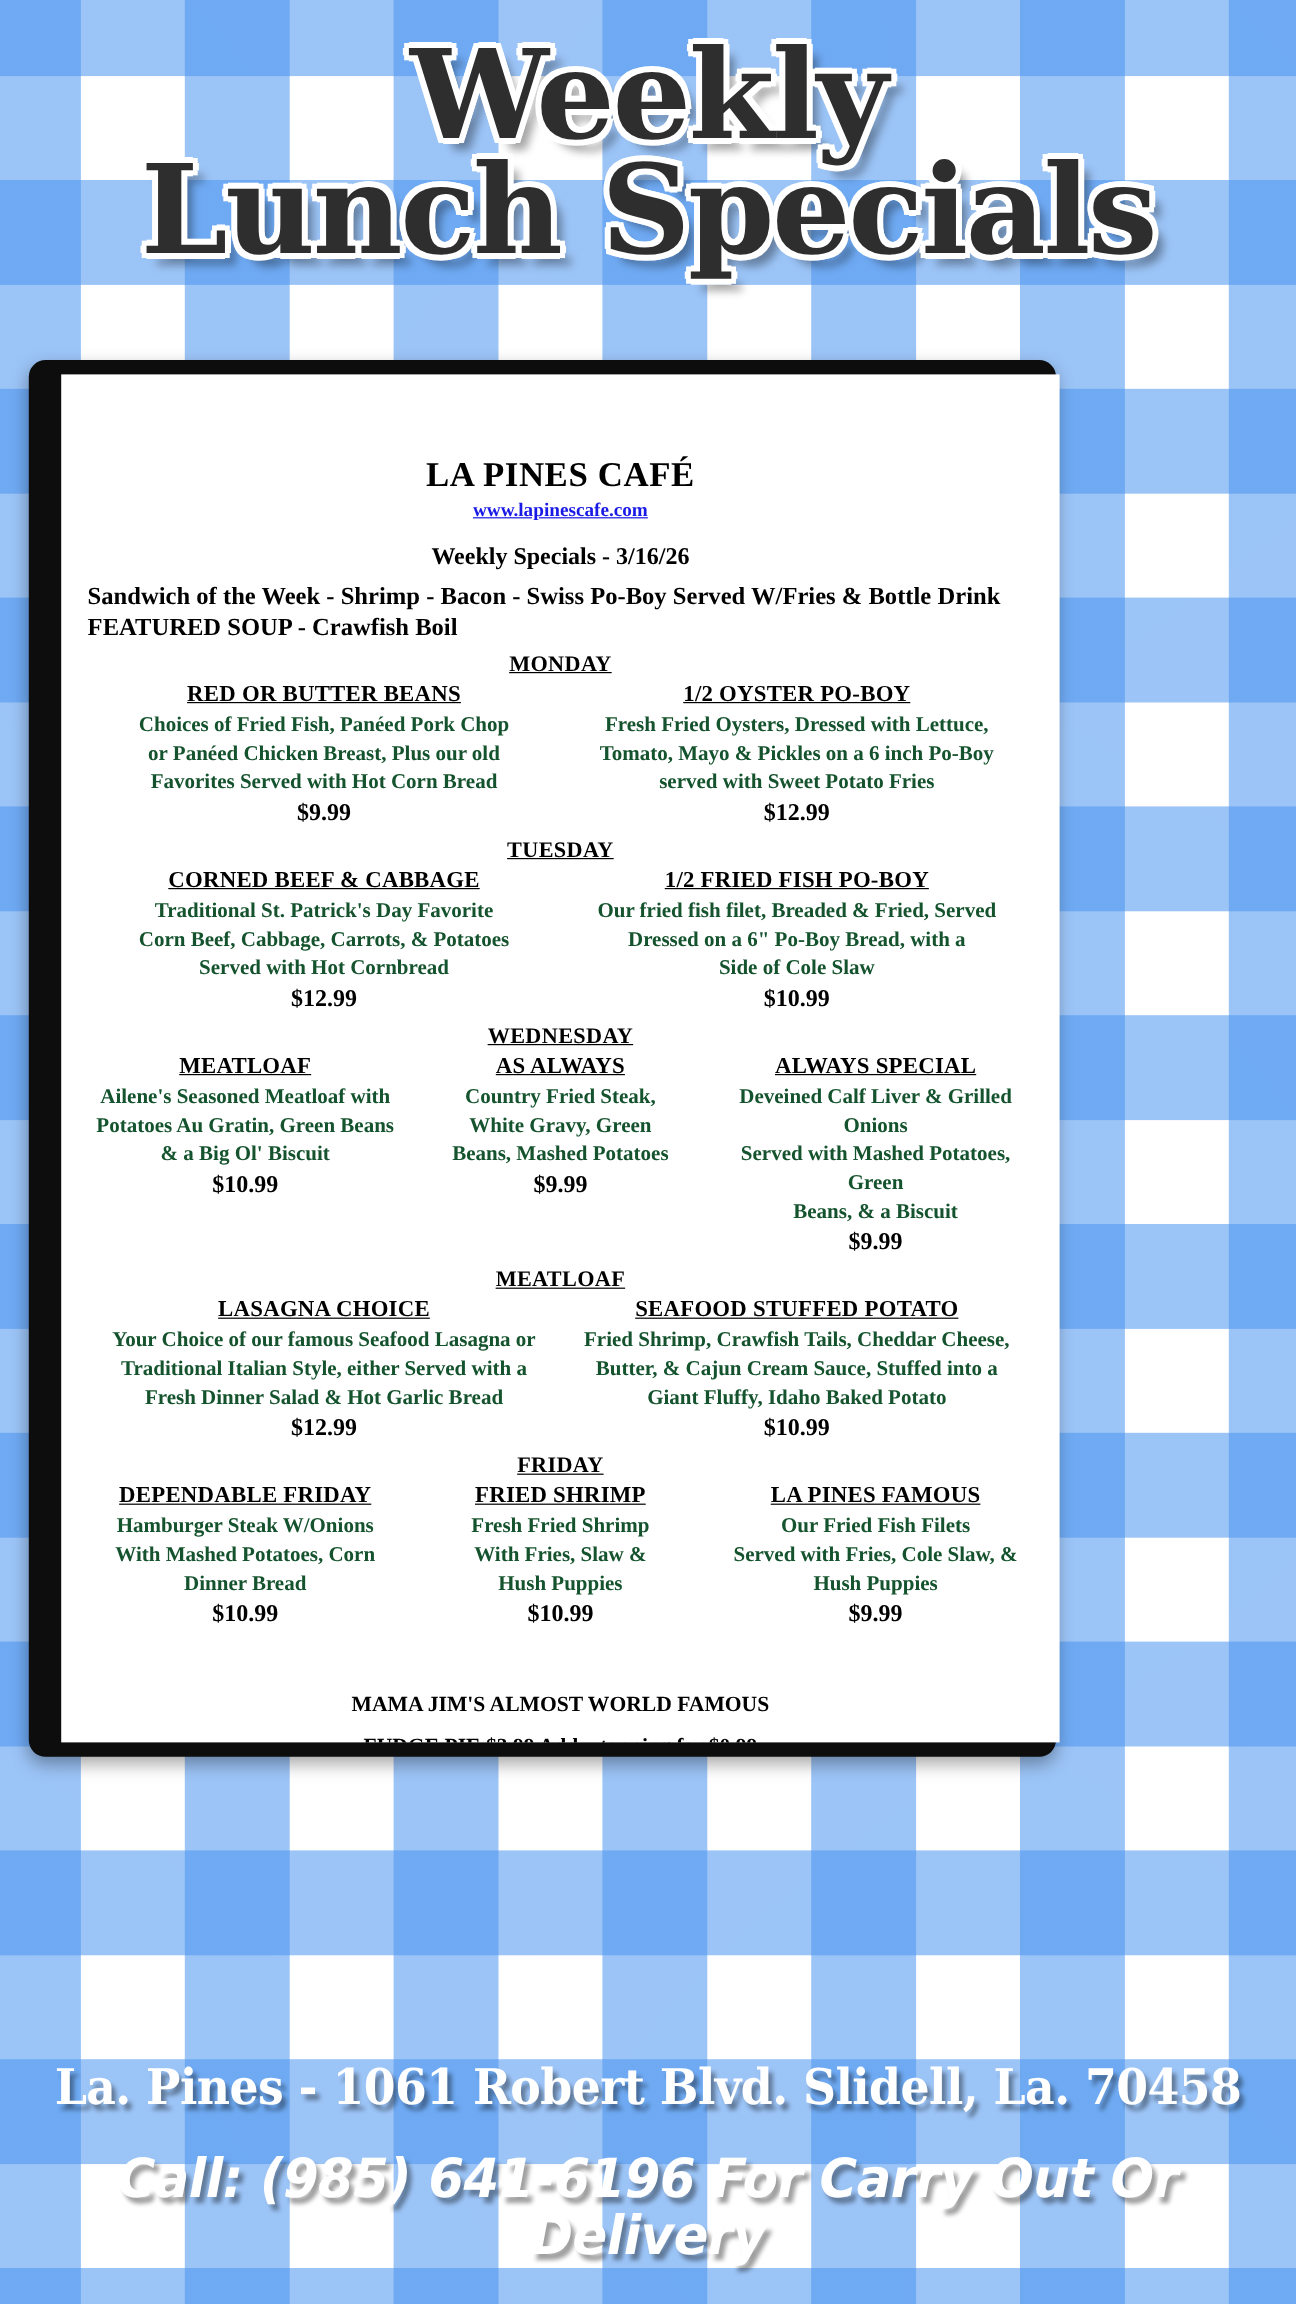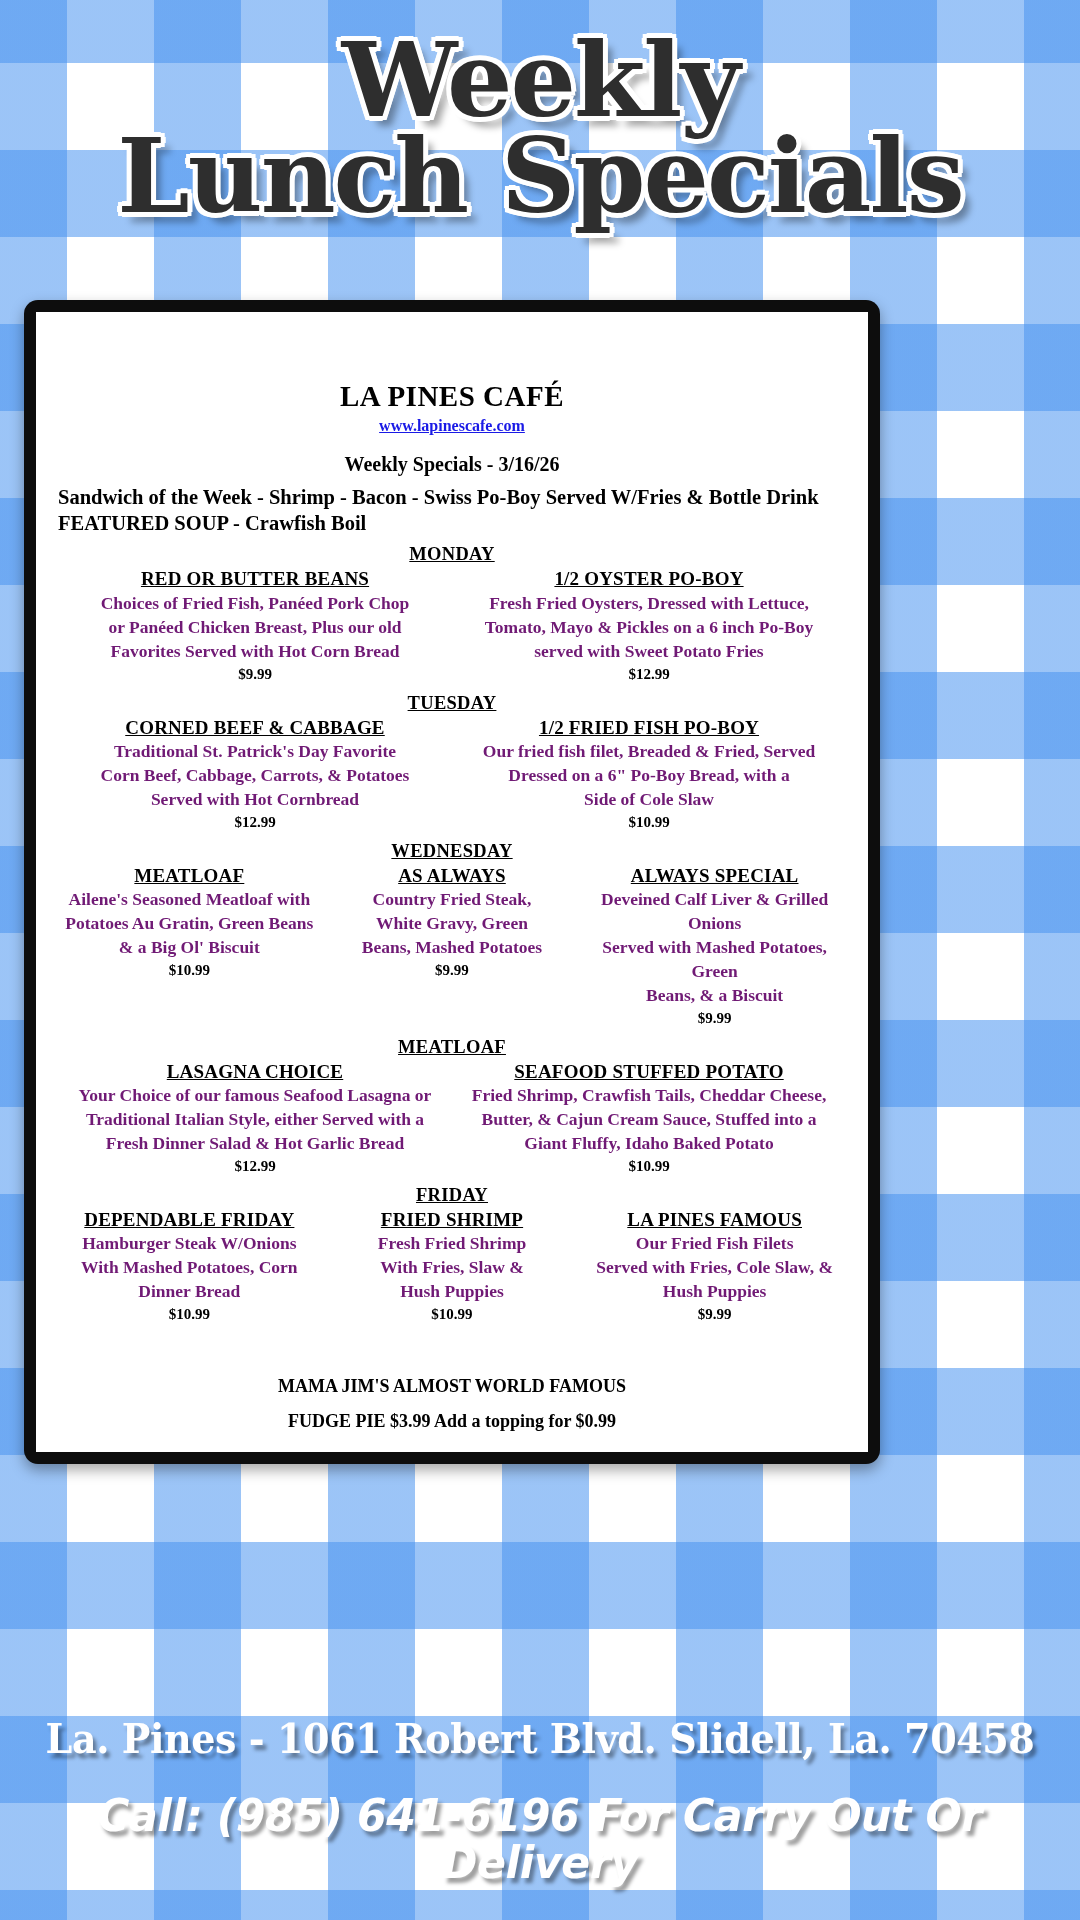--- a/index.html
+++ b/index.html
@@ -74,20 +74,21 @@
     box-shadow: 0 6px 14px rgba(0,0,0,0.35);
     z-index: 4;
   }
   #menu-card {
     width: 100%;
     height: 100%;
     background: #ffffff;
     box-sizing: border-box;
     padding: 38px 22px 20px 22px;
     overflow: hidden;
+    margin-left: 15px;
   }
 
   .cafe-name {
     text-align: center;
     font-size: 29px;
     font-weight: 700;
     color: #000;
     letter-spacing: 0.5px;
     margin: 30px 0 4px 0;
   }
@@ -140,26 +141,26 @@
     font-size: 19px;
     font-weight: 700;
     color: #000;
     text-decoration: underline;
     line-height: 1.35;
     letter-spacing: 0.2px;
   }
   .item-desc {
     font-size: 17.5px;
     font-weight: 700;
-    color: #701a75;
+    color: #14532d;
     line-height: 1.37;
     text-align: center;
   }
   .item-price {
-    font-size: 15px;
+    font-size: 20px;
     font-weight: 700;
     color: #000;
     line-height: 1.37;
   }
 
   #promos {
     margin-top: 44px;
   }
   .promo-line {
     text-align: center;

